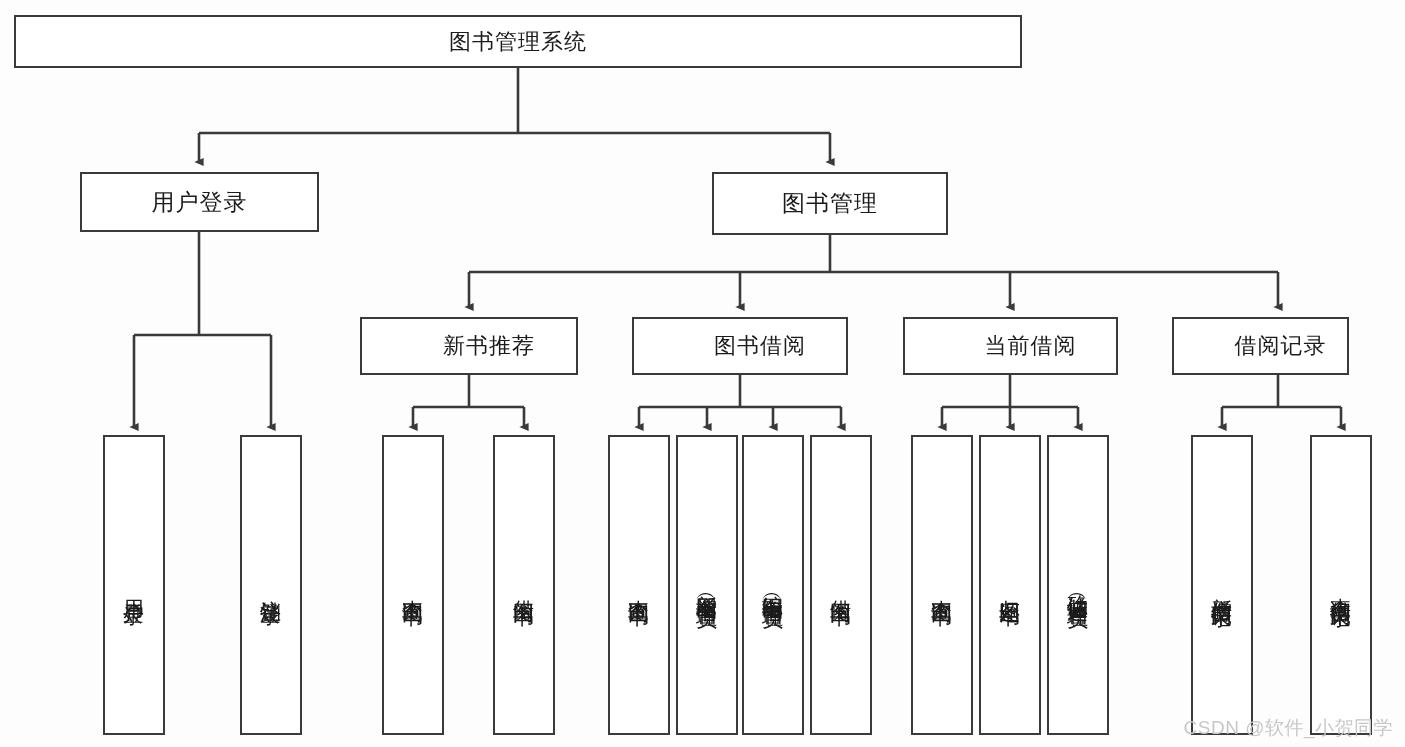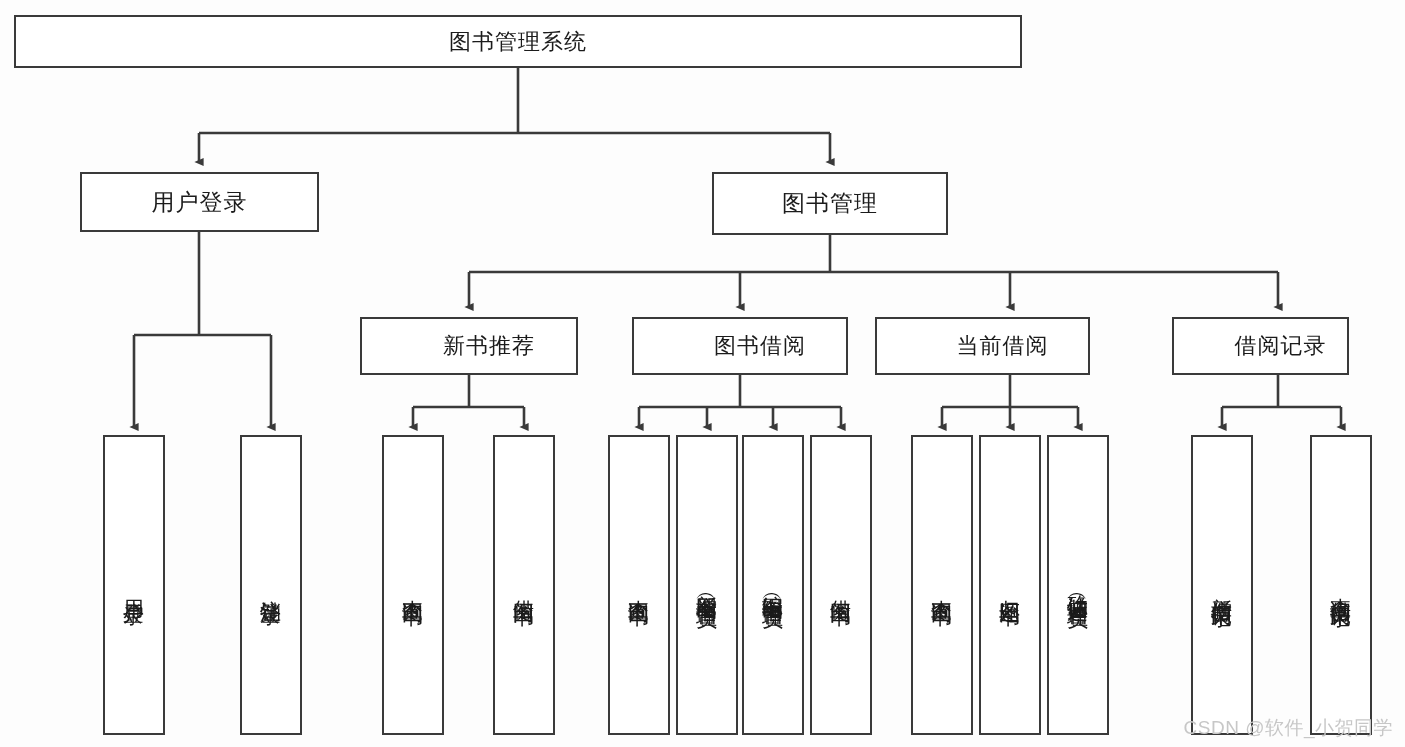--- a/index.html
+++ b/index.html
@@ -139,21 +139,21 @@
   <div class="node mid" style="left:712px; top:172px; width:236px; height:63px;">
     <span class="htext">图书管理</span>
   </div>
 
   <div class="node sub" style="left:360px; top:317px; width:218px; height:58px;">
     <span class="htext">新书推荐</span>
   </div>
   <div class="node sub" style="left:632px; top:317px; width:216px; height:58px;">
     <span class="htext">图书借阅</span>
   </div>
-  <div class="node sub" style="left:875px; top:317px; width:215px; height:58px;">
+  <div class="node sub" style="left:903px; top:317px; width:215px; height:58px;">
     <span class="htext">当前借阅</span>
   </div>
   <div class="node sub" style="left:1172px; top:317px; width:177px; height:58px;">
     <span class="htext">借阅记录</span>
   </div>
 
   <div class="node leaf" style="left:103px; top:435px; width:62px; height:300px;">
     <span class="vtext">用户登录</span>
   </div>
   <div class="node leaf" style="left:240px; top:435px; width:62px; height:300px;">

